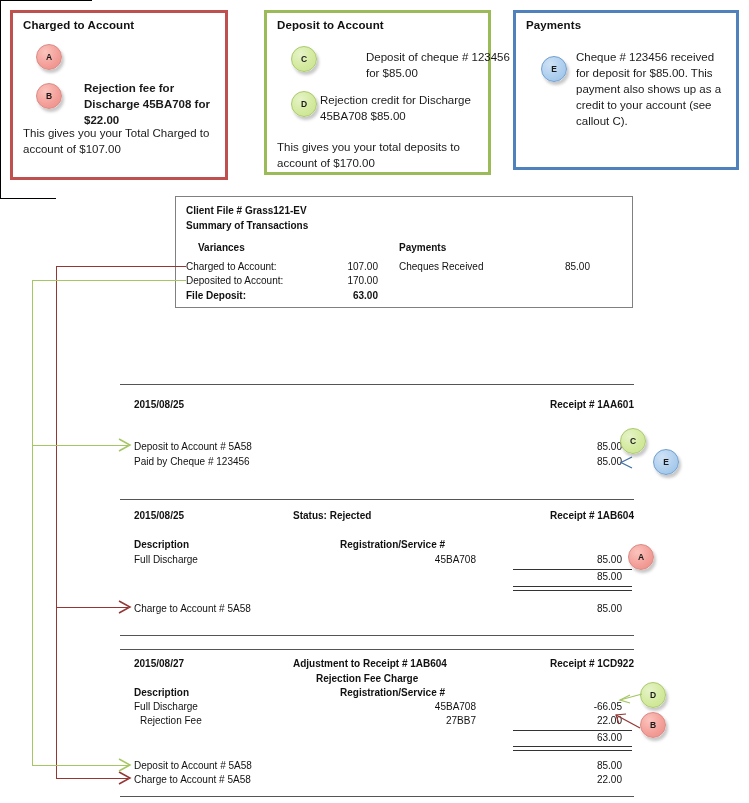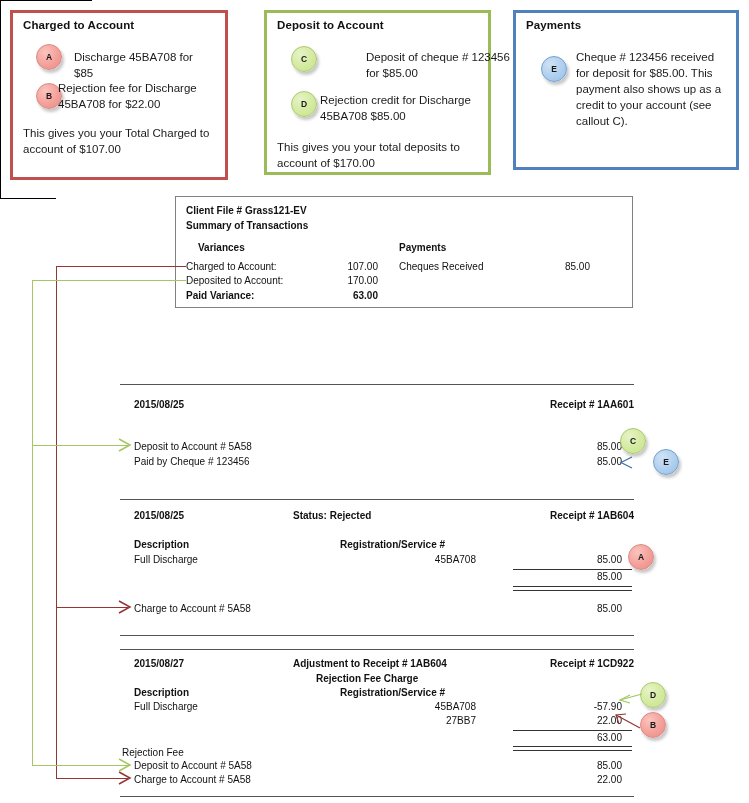--- a/index.html
+++ b/index.html
@@ -126,24 +126,23 @@
 </style>
 </head>
 <body>
 
 <div id="page">
 
   <div class="callout-box red" style="left:10px; top:10px; width:218px; height:170px;"></div>
   <div class="callout-title" style="left:23px; top:19px;">Charged to Account</div>
 
   <div class="bubble red" style="left:36px; top:44px; width:26px; height:26px;">A</div>
-  <div class="callout-text" style="left:74px; top:49px; width:140px;">Discharge 45BA708 for $85</div>
 
   <div class="bubble red" style="left:36px; top:83px; width:26px; height:26px;">B</div>
-  <div class="callout-text" style="left:58px; top:80px; width:142px;">Rejection fee for Discharge 45BA708 for $22.00</div>
+  <div class="callout-text" style="left:84px; top:80px; width:142px;font-weight:bold;">Rejection fee for Discharge 45BA708 for $22.00</div>
 
   <div class="callout-text" style="left:23px; top:125px; width:190px;">This gives you your Total Charged to account of $107.00</div>
 
   <div class="callout-box green" style="left:264px; top:10px; width:227px; height:165px;"></div>
   <div class="callout-title" style="left:277px; top:19px;">Deposit to Account</div>
 
   <div class="bubble green" style="left:291px; top:46px; width:26px; height:26px;">C</div>
   <div class="callout-text" style="left:328px; top:49px; width:152px;margin-left:38px;">Deposit of cheque # 123456 for $85.00</div>
 
   <div class="bubble green" style="left:291px; top:91px; width:26px; height:26px;">D</div>
@@ -164,21 +163,21 @@
 
   <div class="doc-text b" style="left:198px; top:242px;">Variances</div>
   <div class="doc-text b" style="left:399px; top:242px;">Payments</div>
 
   <div class="doc-text" style="left:186px; top:261px;">Charged to Account:</div>
   <div class="doc-text r" style="left:316px; top:261px; width:62px;">107.00</div>
 
   <div class="doc-text" style="left:186px; top:275px;text-align:right;">Deposited to Account:</div>
   <div class="doc-text r" style="left:316px; top:275px; width:62px;">170.00</div>
 
-  <div class="doc-text b" style="left:186px; top:290px;">Paid Variance:</div>
+  <div class="doc-text b" style="left:186px; top:290px;">File Deposit:</div>
   <div class="doc-text r b" style="left:316px; top:290px; width:62px;">63.00</div>
 
   <div class="doc-text" style="left:399px; top:261px;">Cheques Received</div>
   <div class="doc-text r" style="left:528px; top:261px; width:62px;">85.00</div>
 
   <div class="hrule dark" style="left:120px; top:384px; width:514px;"></div>
 
   <div class="doc-text b" style="left:134px; top:399px;">2015/08/25</div>
   <div class="doc-text r b" style="left:474px; top:399px; width:160px;">Receipt # 1AA601</div>
 
@@ -214,23 +213,23 @@
   <div class="doc-text b" style="left:134px; top:658px;">2015/08/27</div>
   <div class="doc-text b" style="left:293px; top:658px;">Adjustment to Receipt # 1AB604</div>
   <div class="doc-text r b" style="left:474px; top:658px; width:160px;">Receipt # 1CD922</div>
   <div class="doc-text b" style="left:316px; top:673px;">Rejection Fee Charge</div>
 
   <div class="doc-text b" style="left:134px; top:687px;">Description</div>
   <div class="doc-text b" style="left:340px; top:687px;">Registration/Service #</div>
 
   <div class="doc-text" style="left:134px; top:701px;">Full Discharge</div>
   <div class="doc-text r" style="left:400px; top:701px; width:76px;">45BA708</div>
-  <div class="doc-text r" style="left:560px; top:701px; width:62px;">-57.90</div>
-
-  <div class="doc-text" style="left:122px; top:715px;margin-top:32px;">Rejection Fee</div>
+  <div class="doc-text r" style="left:560px; top:701px; width:62px;">-66.05</div>
+
+  <div class="doc-text" style="left:140px; top:715px;">Rejection Fee</div>
   <div class="doc-text r" style="left:400px; top:715px; width:76px;">27BB7</div>
   <div class="doc-text r" style="left:560px; top:715px; width:62px;">22.00</div>
 
   <div class="trule" style="left:513px; top:730px; width:119px;"></div>
   <div class="doc-text r" style="left:560px; top:732px; width:62px;">63.00</div>
   <div class="drule" style="left:513px; top:746px; width:119px;"></div>
 
   <div class="doc-text" style="left:134px; top:760px;">Deposit to Account # 5A58</div>
   <div class="doc-text r" style="left:560px; top:760px; width:62px;">85.00</div>
 

